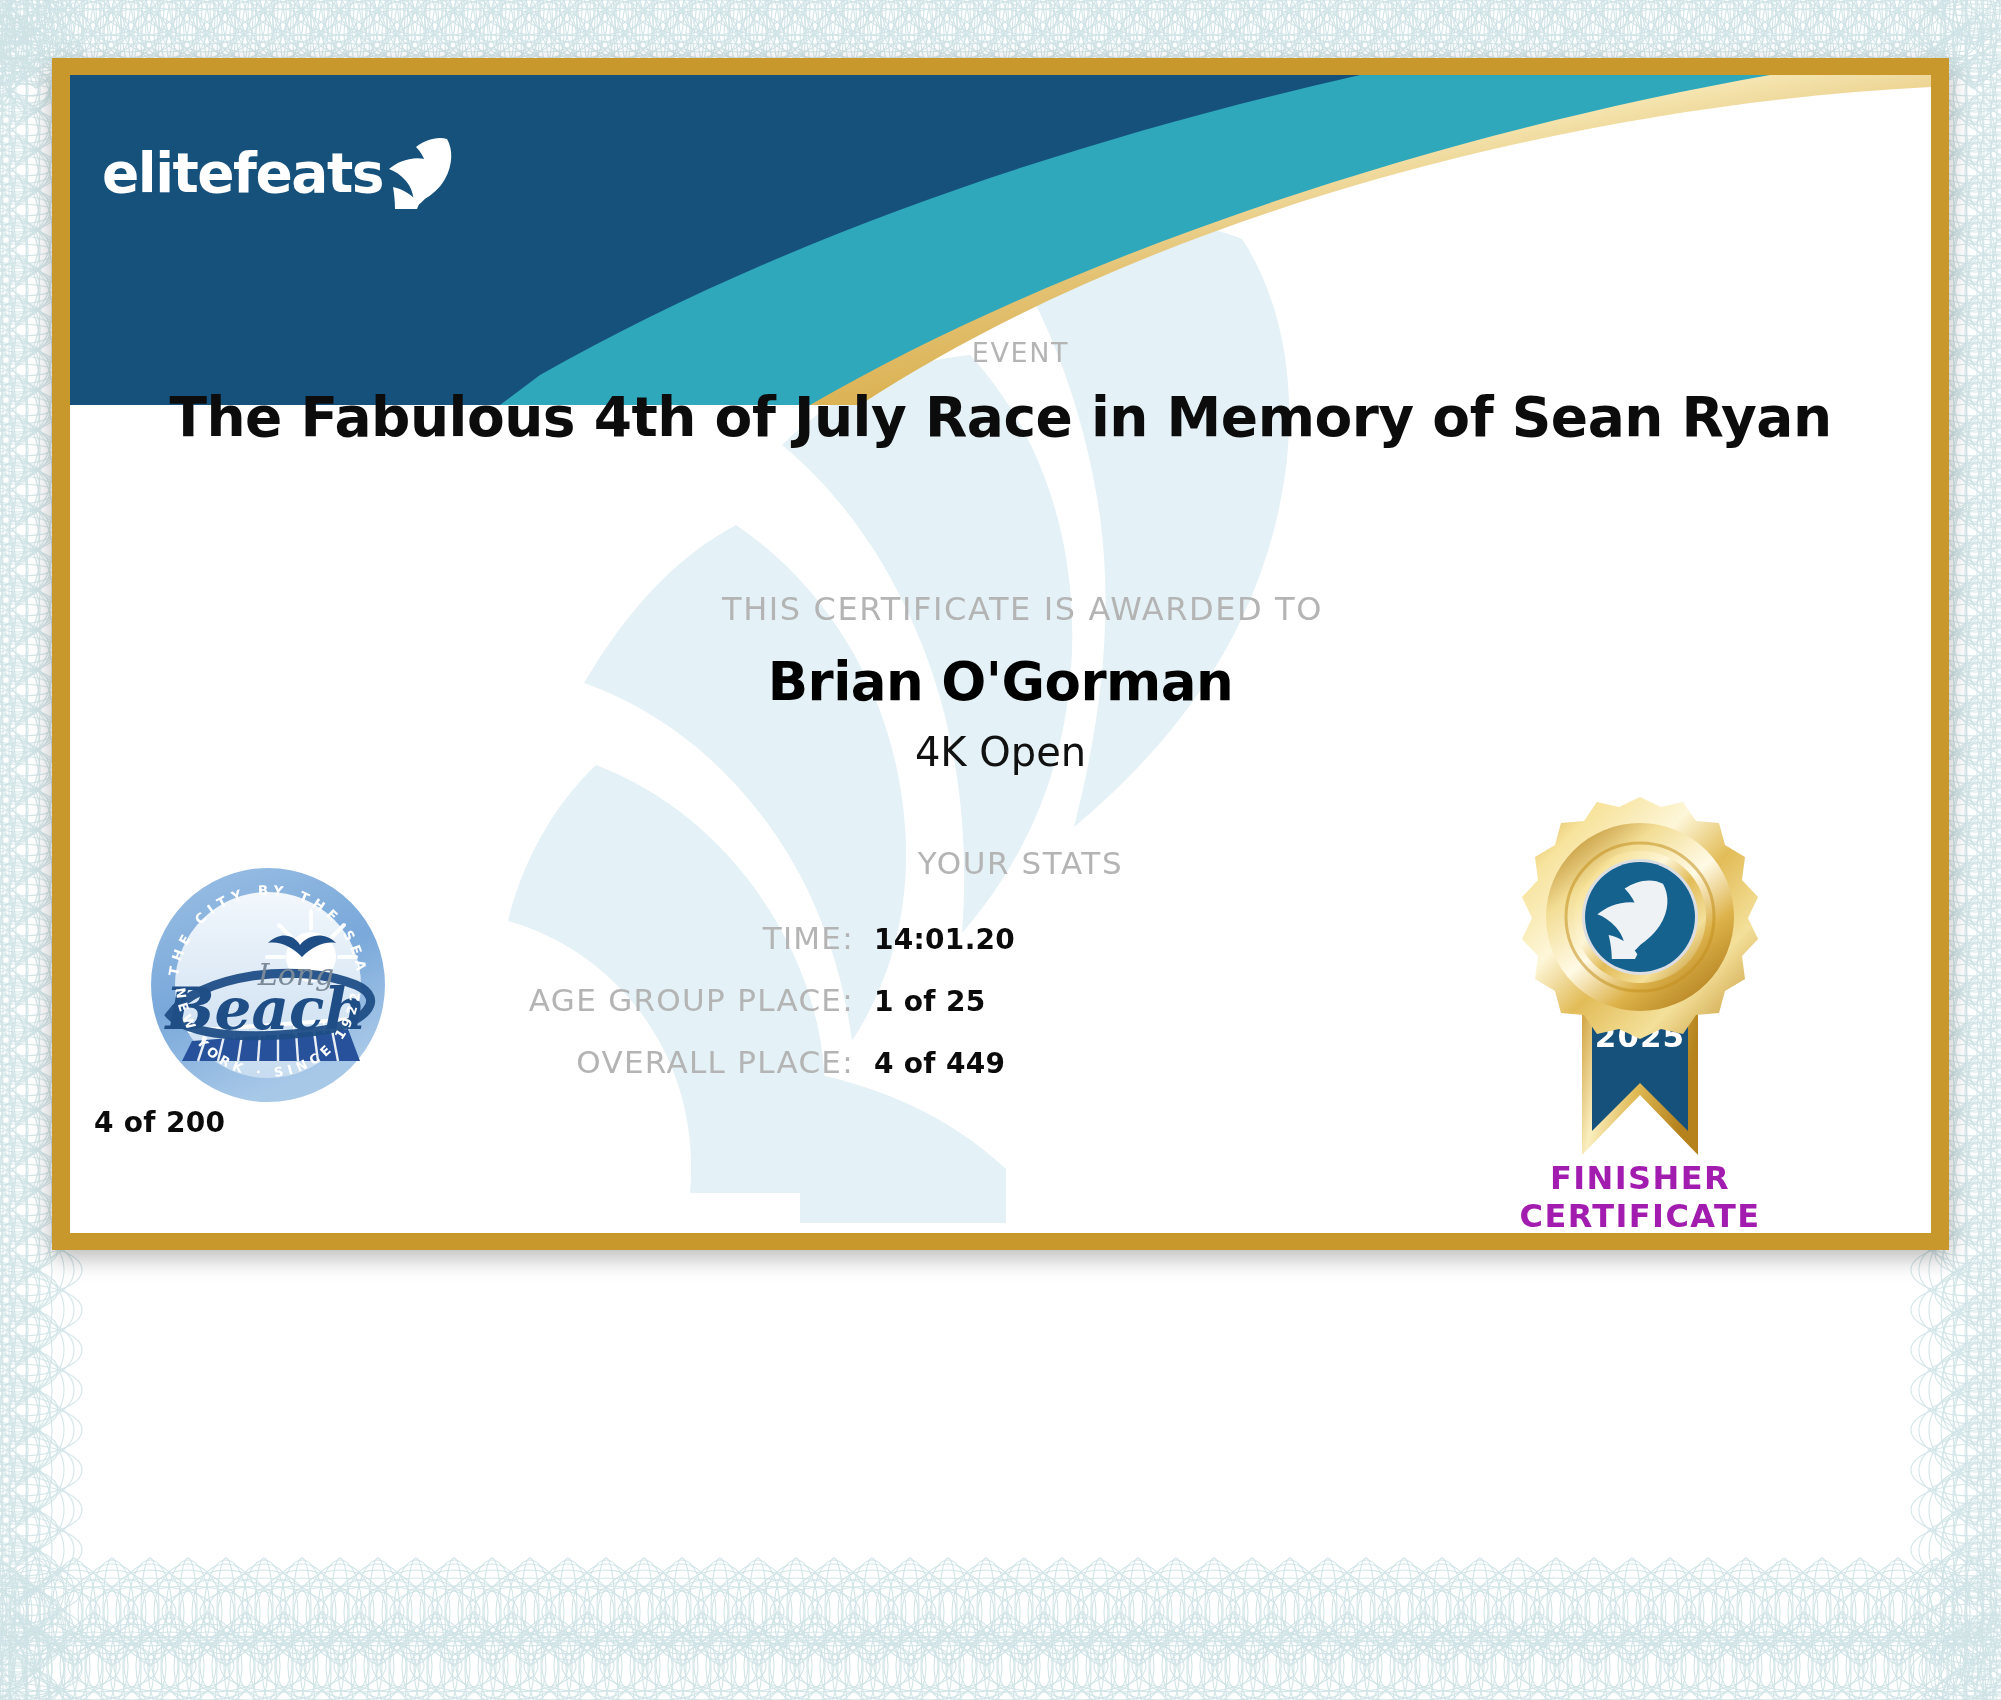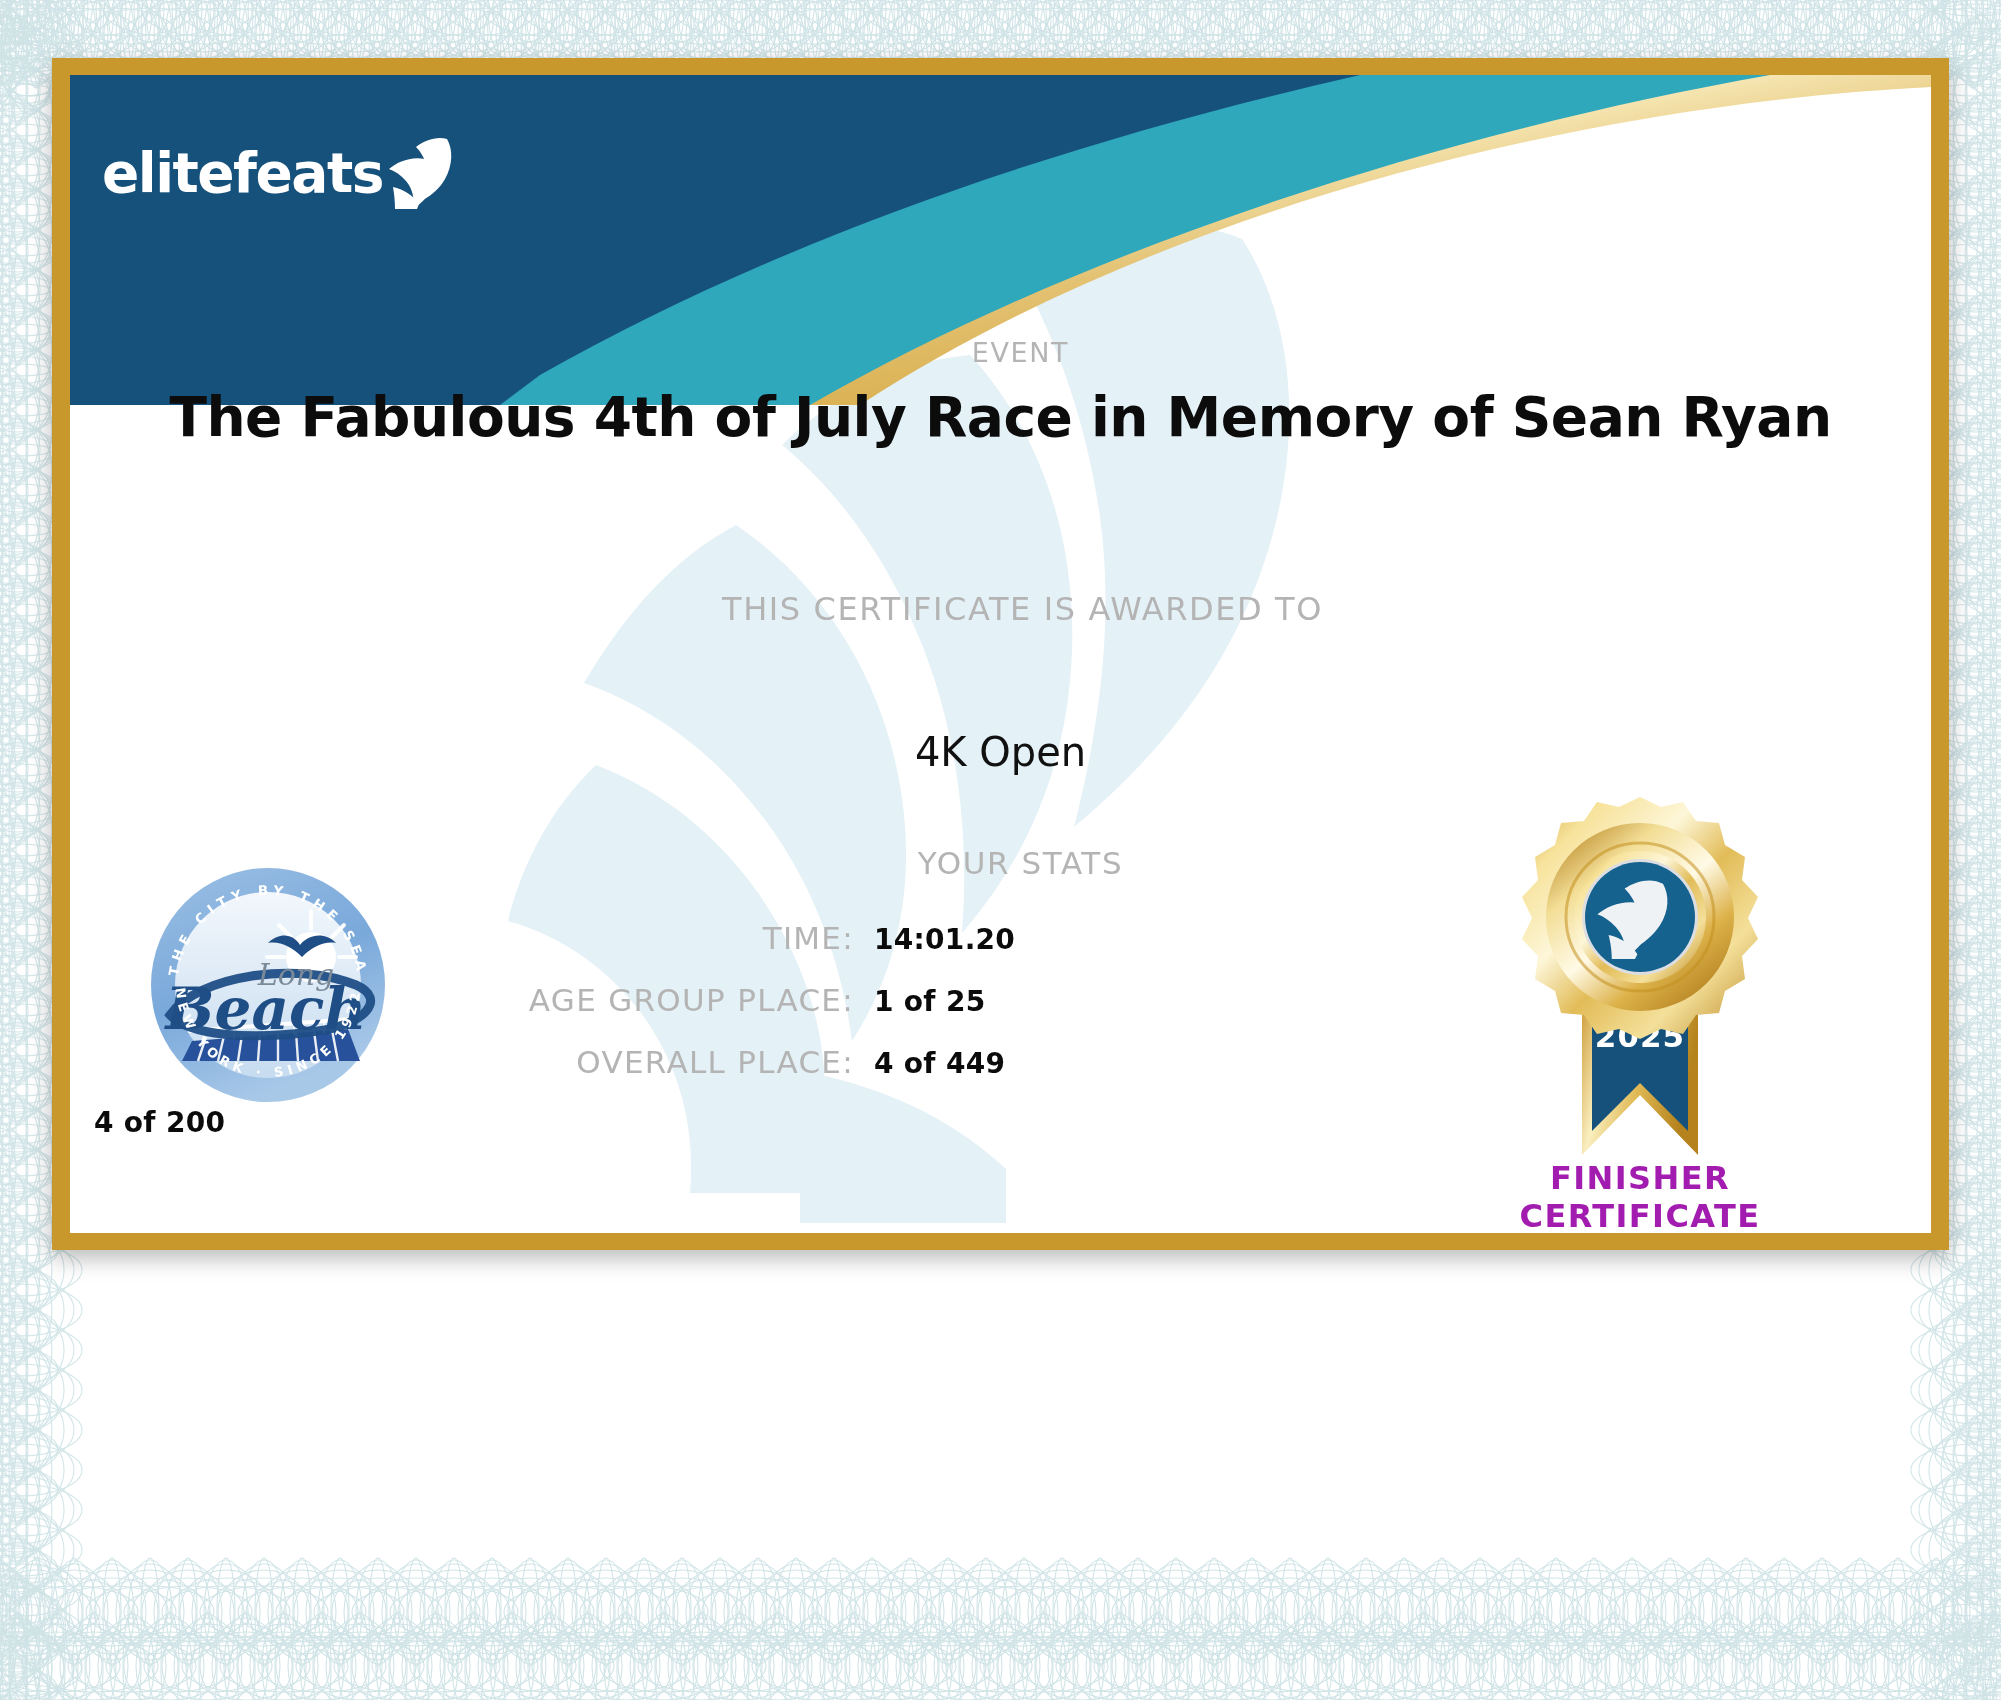--- a/index.html
+++ b/index.html
@@ -382,20 +382,21 @@
   </div>
 
   <div id="content">
 
     <div id="event-label" class="lbl">EVENT</div>
 
     <div id="event-title">The Fabulous 4th of July Race in Memory of Sean Ryan</div>
 
     <div id="awarded-label" class="lbl">THIS CERTIFICATE IS AWARDED TO</div>
 
+    <div id="athlete-name">Brian O'Gorman</div>
 
     <div id="division">4K Open</div>
 
     <div id="stats-label" class="lbl">YOUR STATS</div>
 
     <div id="stats-list">
       <div class="stat-row">
         <span class="stat-key">TIME:</span>
         <span class="stat-val">14:01.20</span>
       </div>

